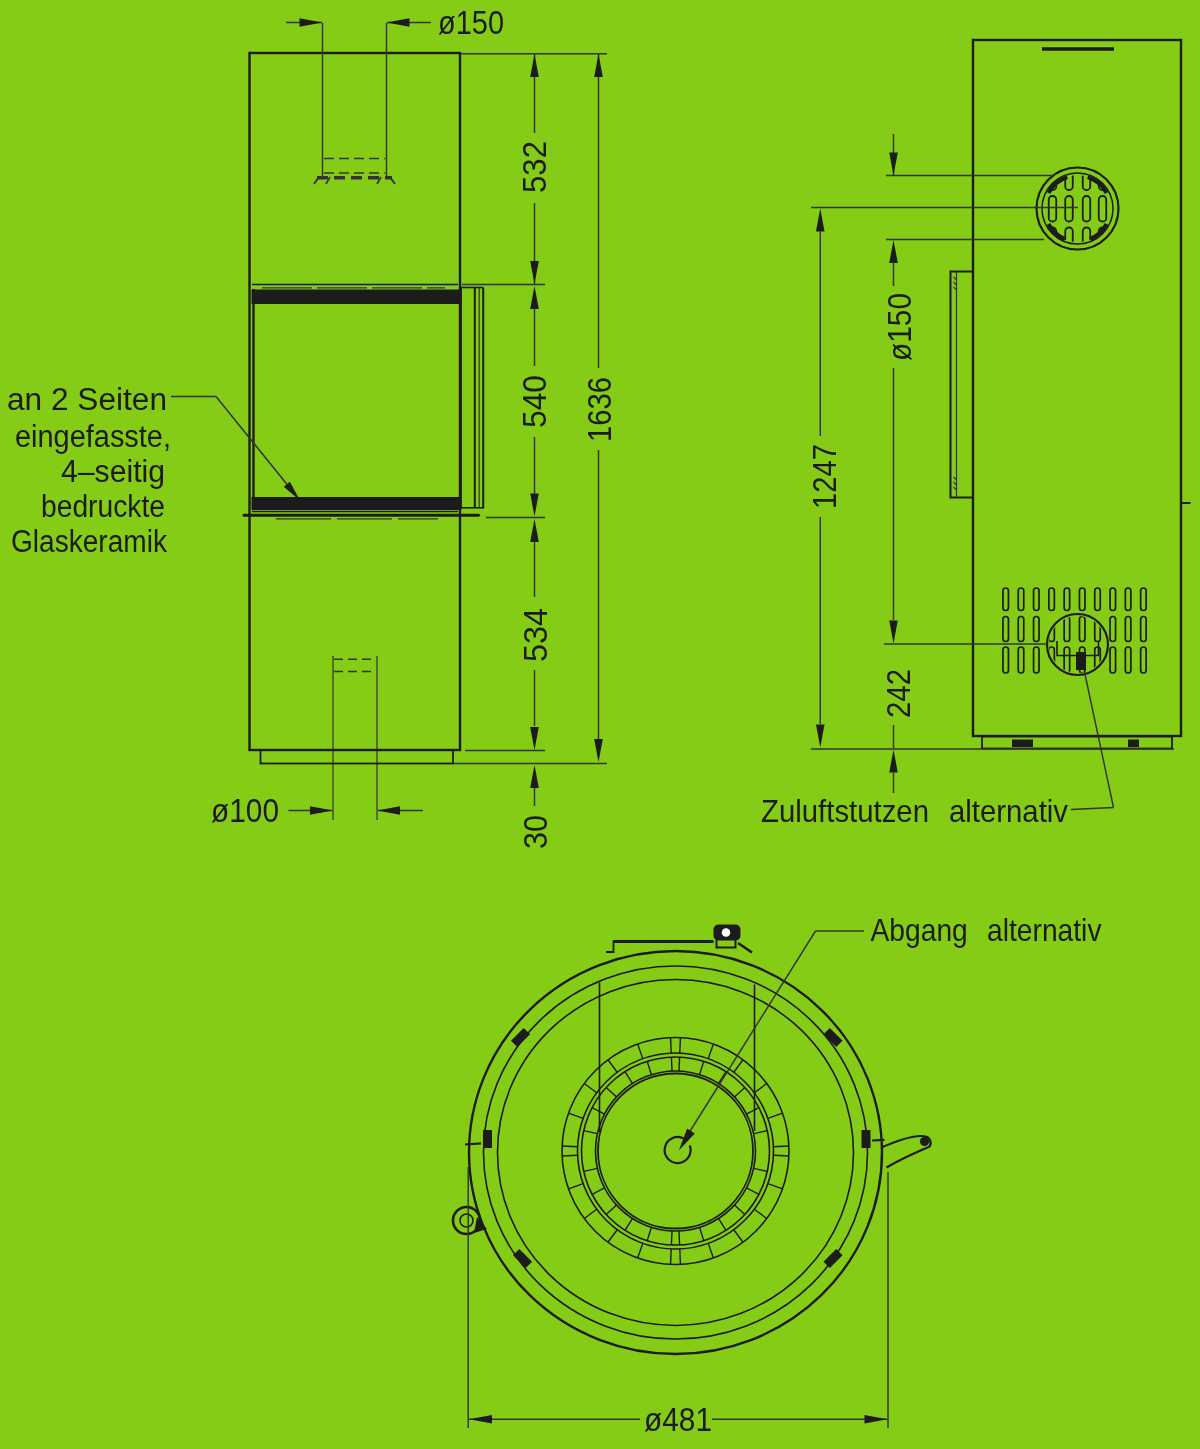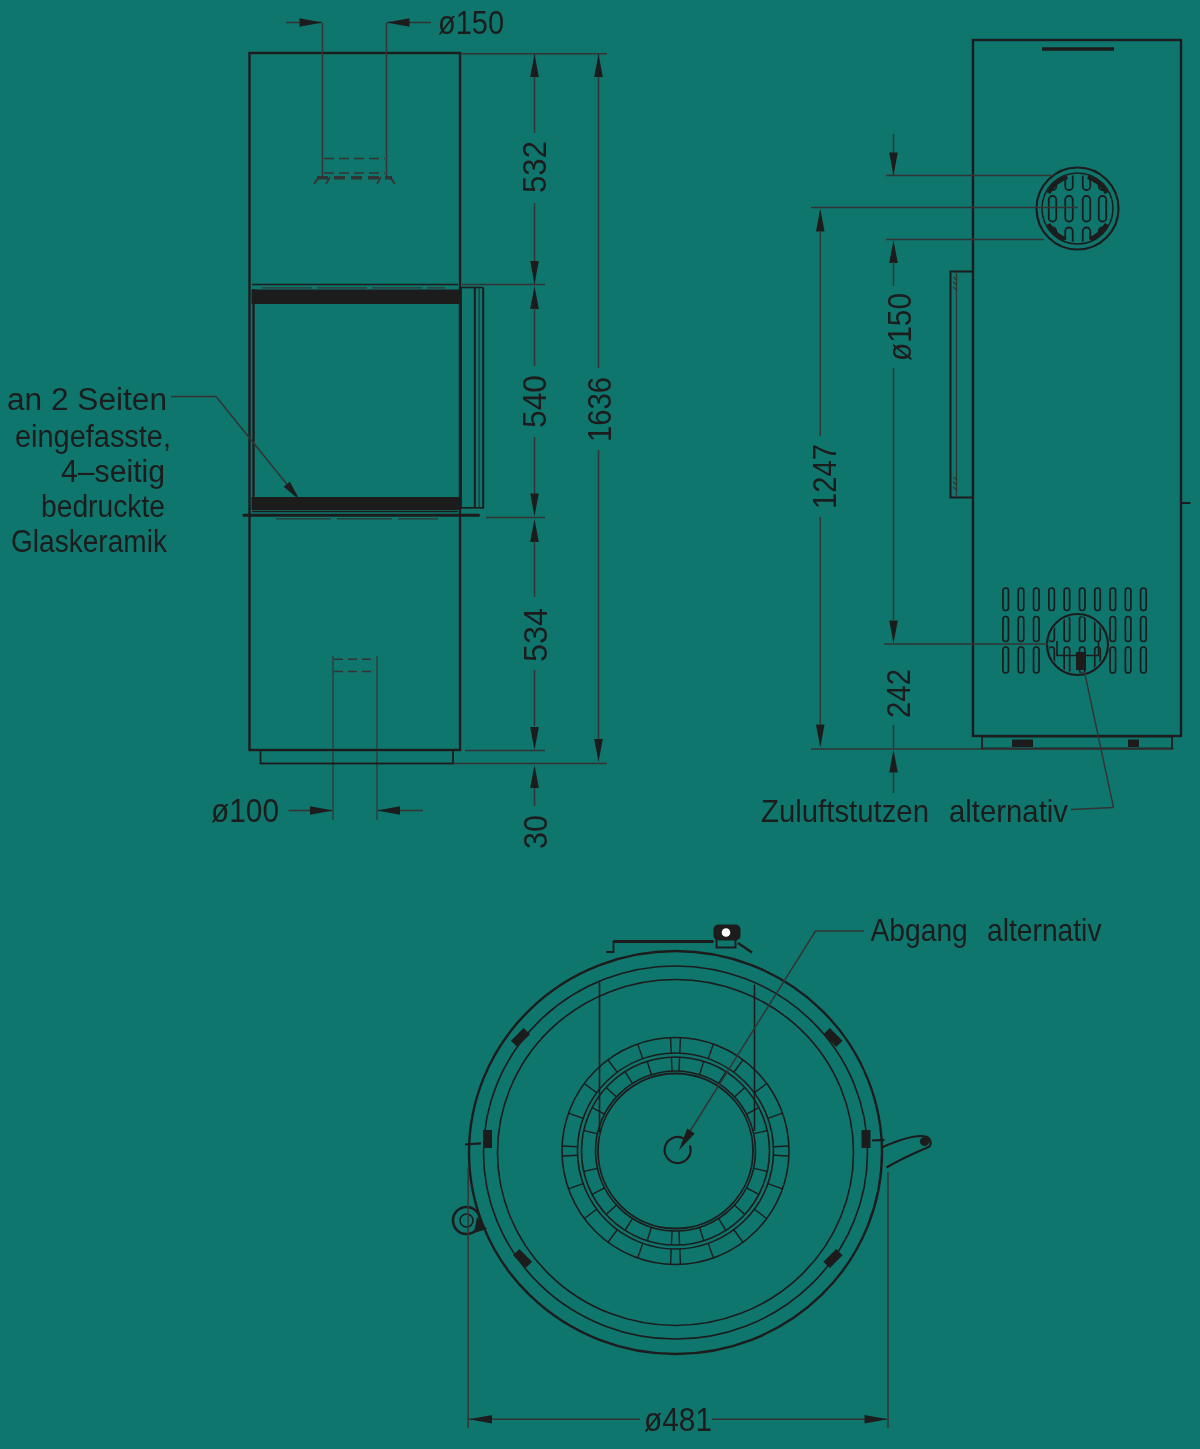--- a/index.html
+++ b/index.html
@@ -1,16 +1,16 @@
 <!DOCTYPE html>
 <html><head>
 <meta charset="utf-8">
 <style>
   html,body { margin:0; padding:0; background:#ffffff; }
-  #page { position:relative; width:1200px; height:1449px; background:#0f766e; overflow:hidden; }
+  #page { position:relative; width:1200px; height:1449px; background:#84cc16; overflow:hidden; }
   svg { display:block; }
   text { font-family:"Liberation Sans", sans-serif; }
 </style>
 </head>
 <body>
 
 <div id="page">
 <svg width="1200" height="1449" viewBox="0 0 1200 1449">
 
 <rect x="249.5" y="53" width="210.5" height="697" fill="none" stroke="#1c1c1c" stroke-width="2.4"></rect>

